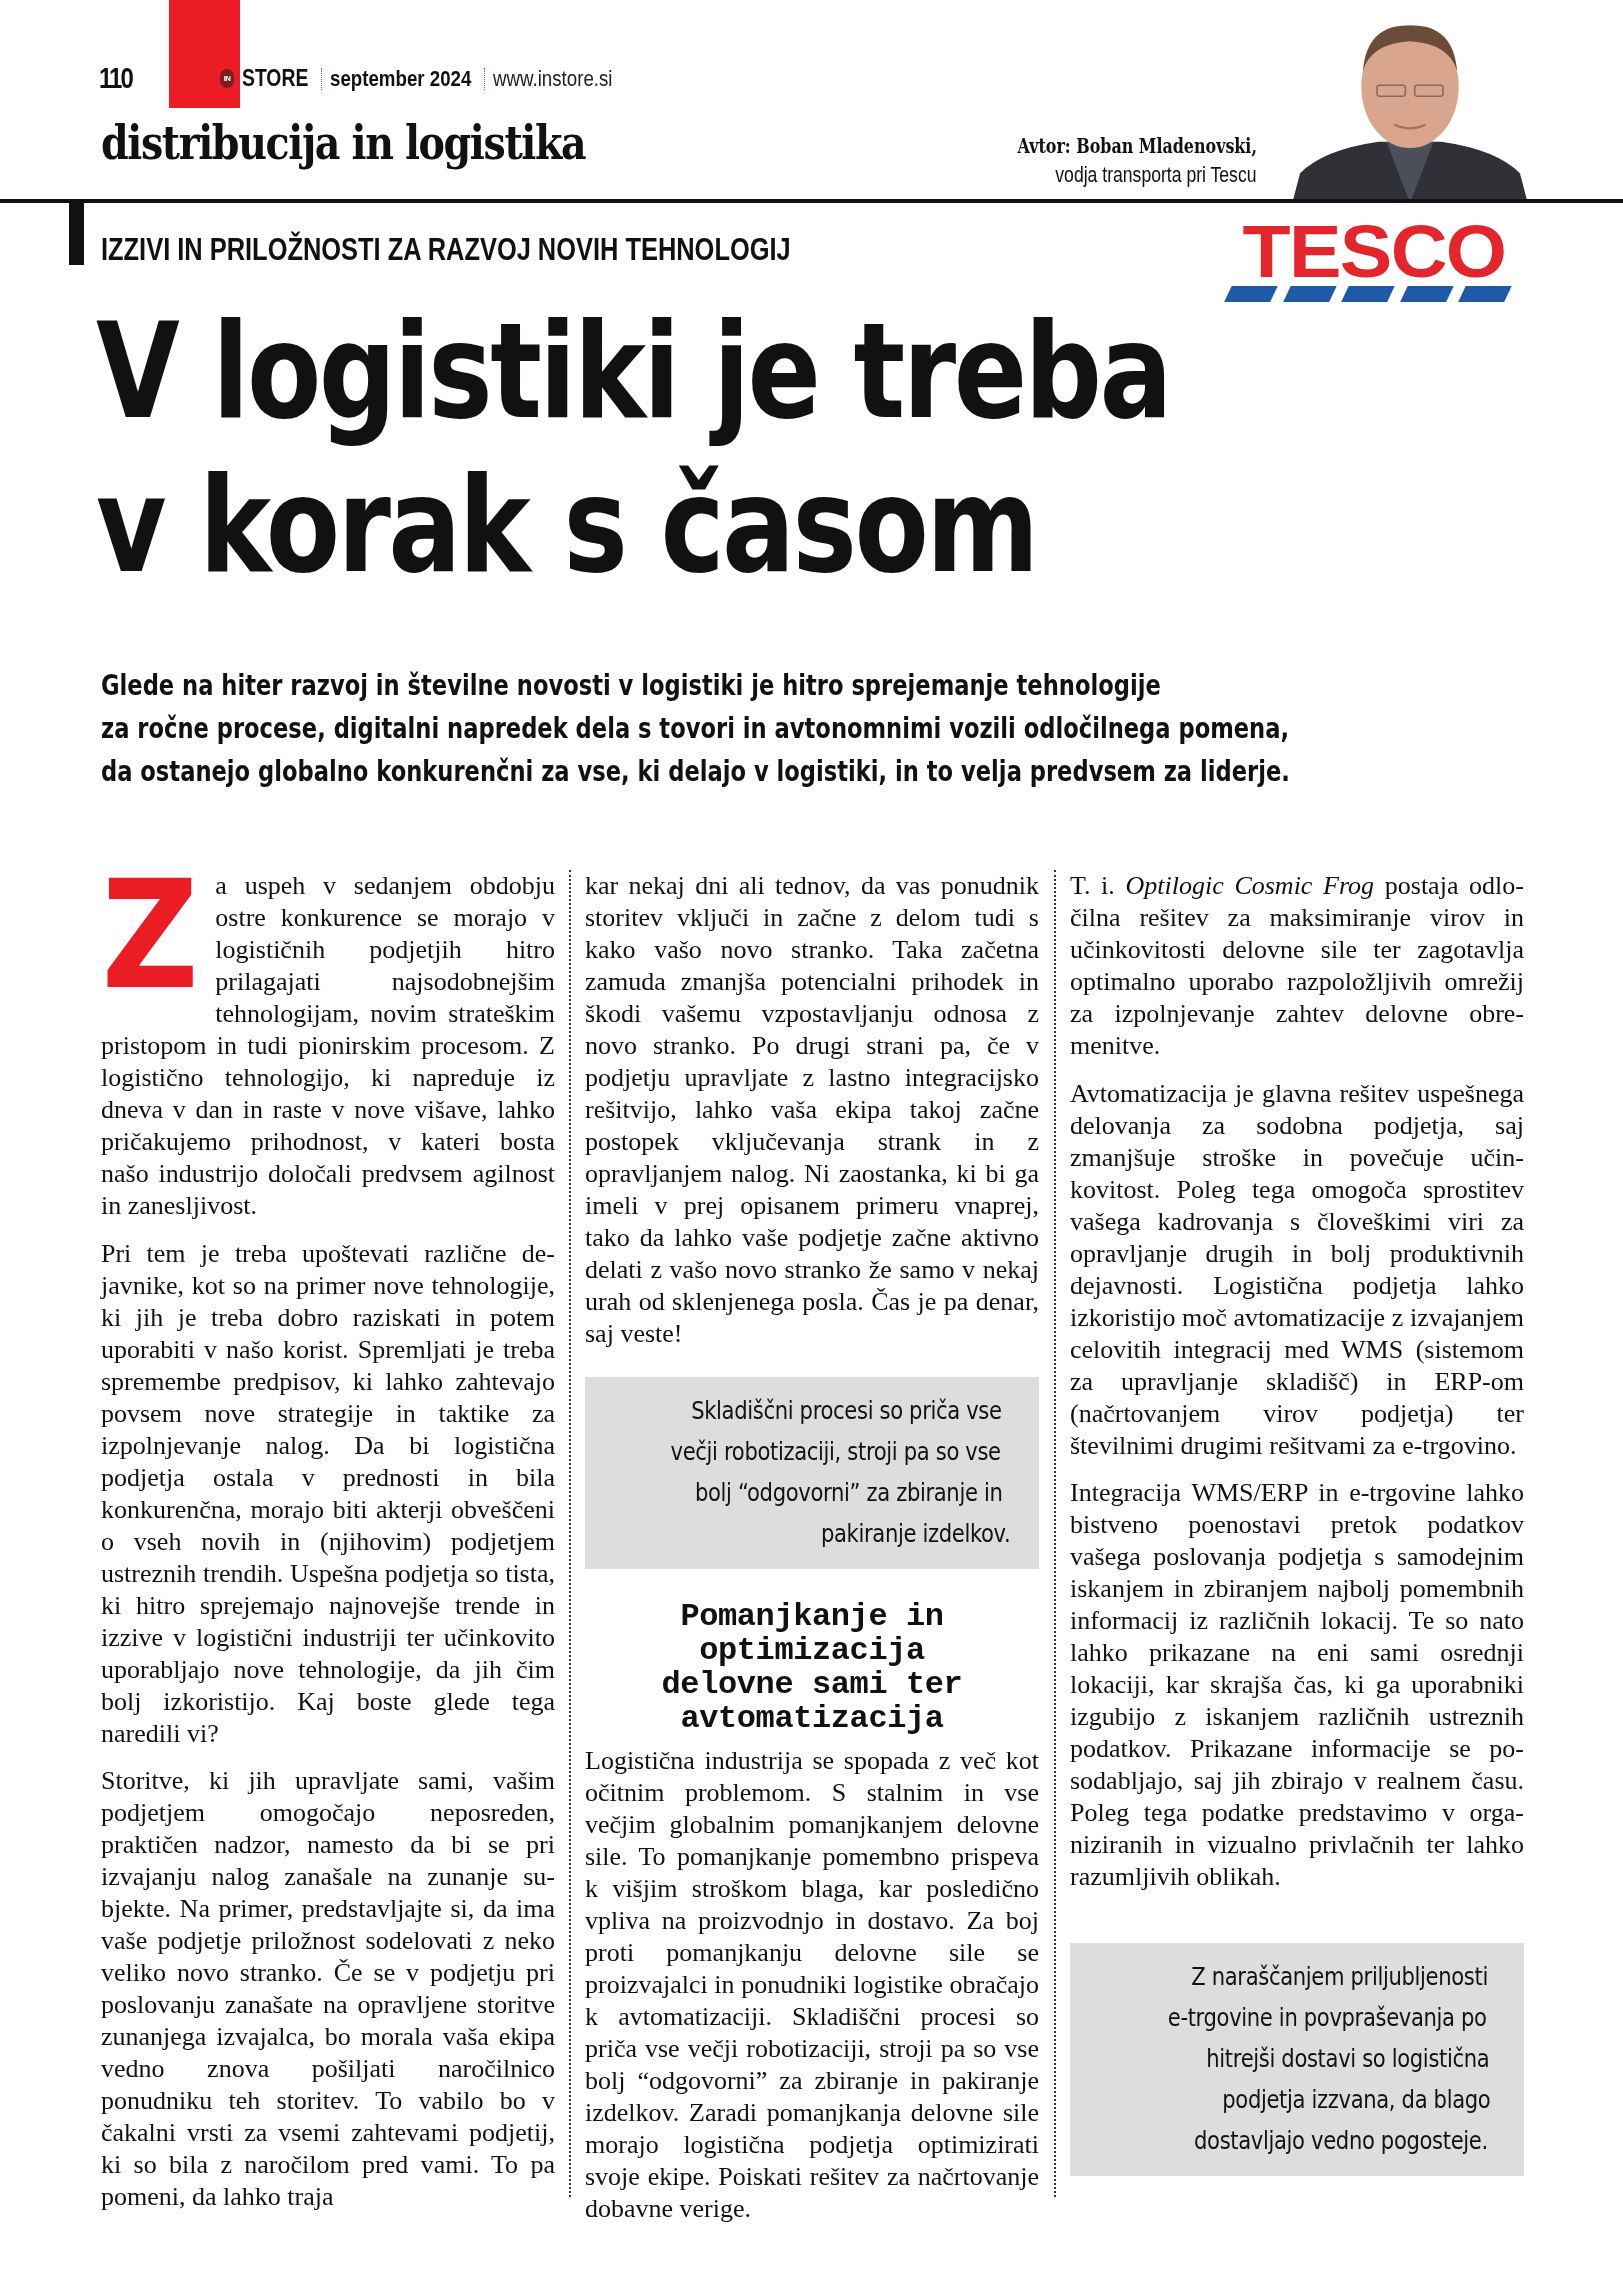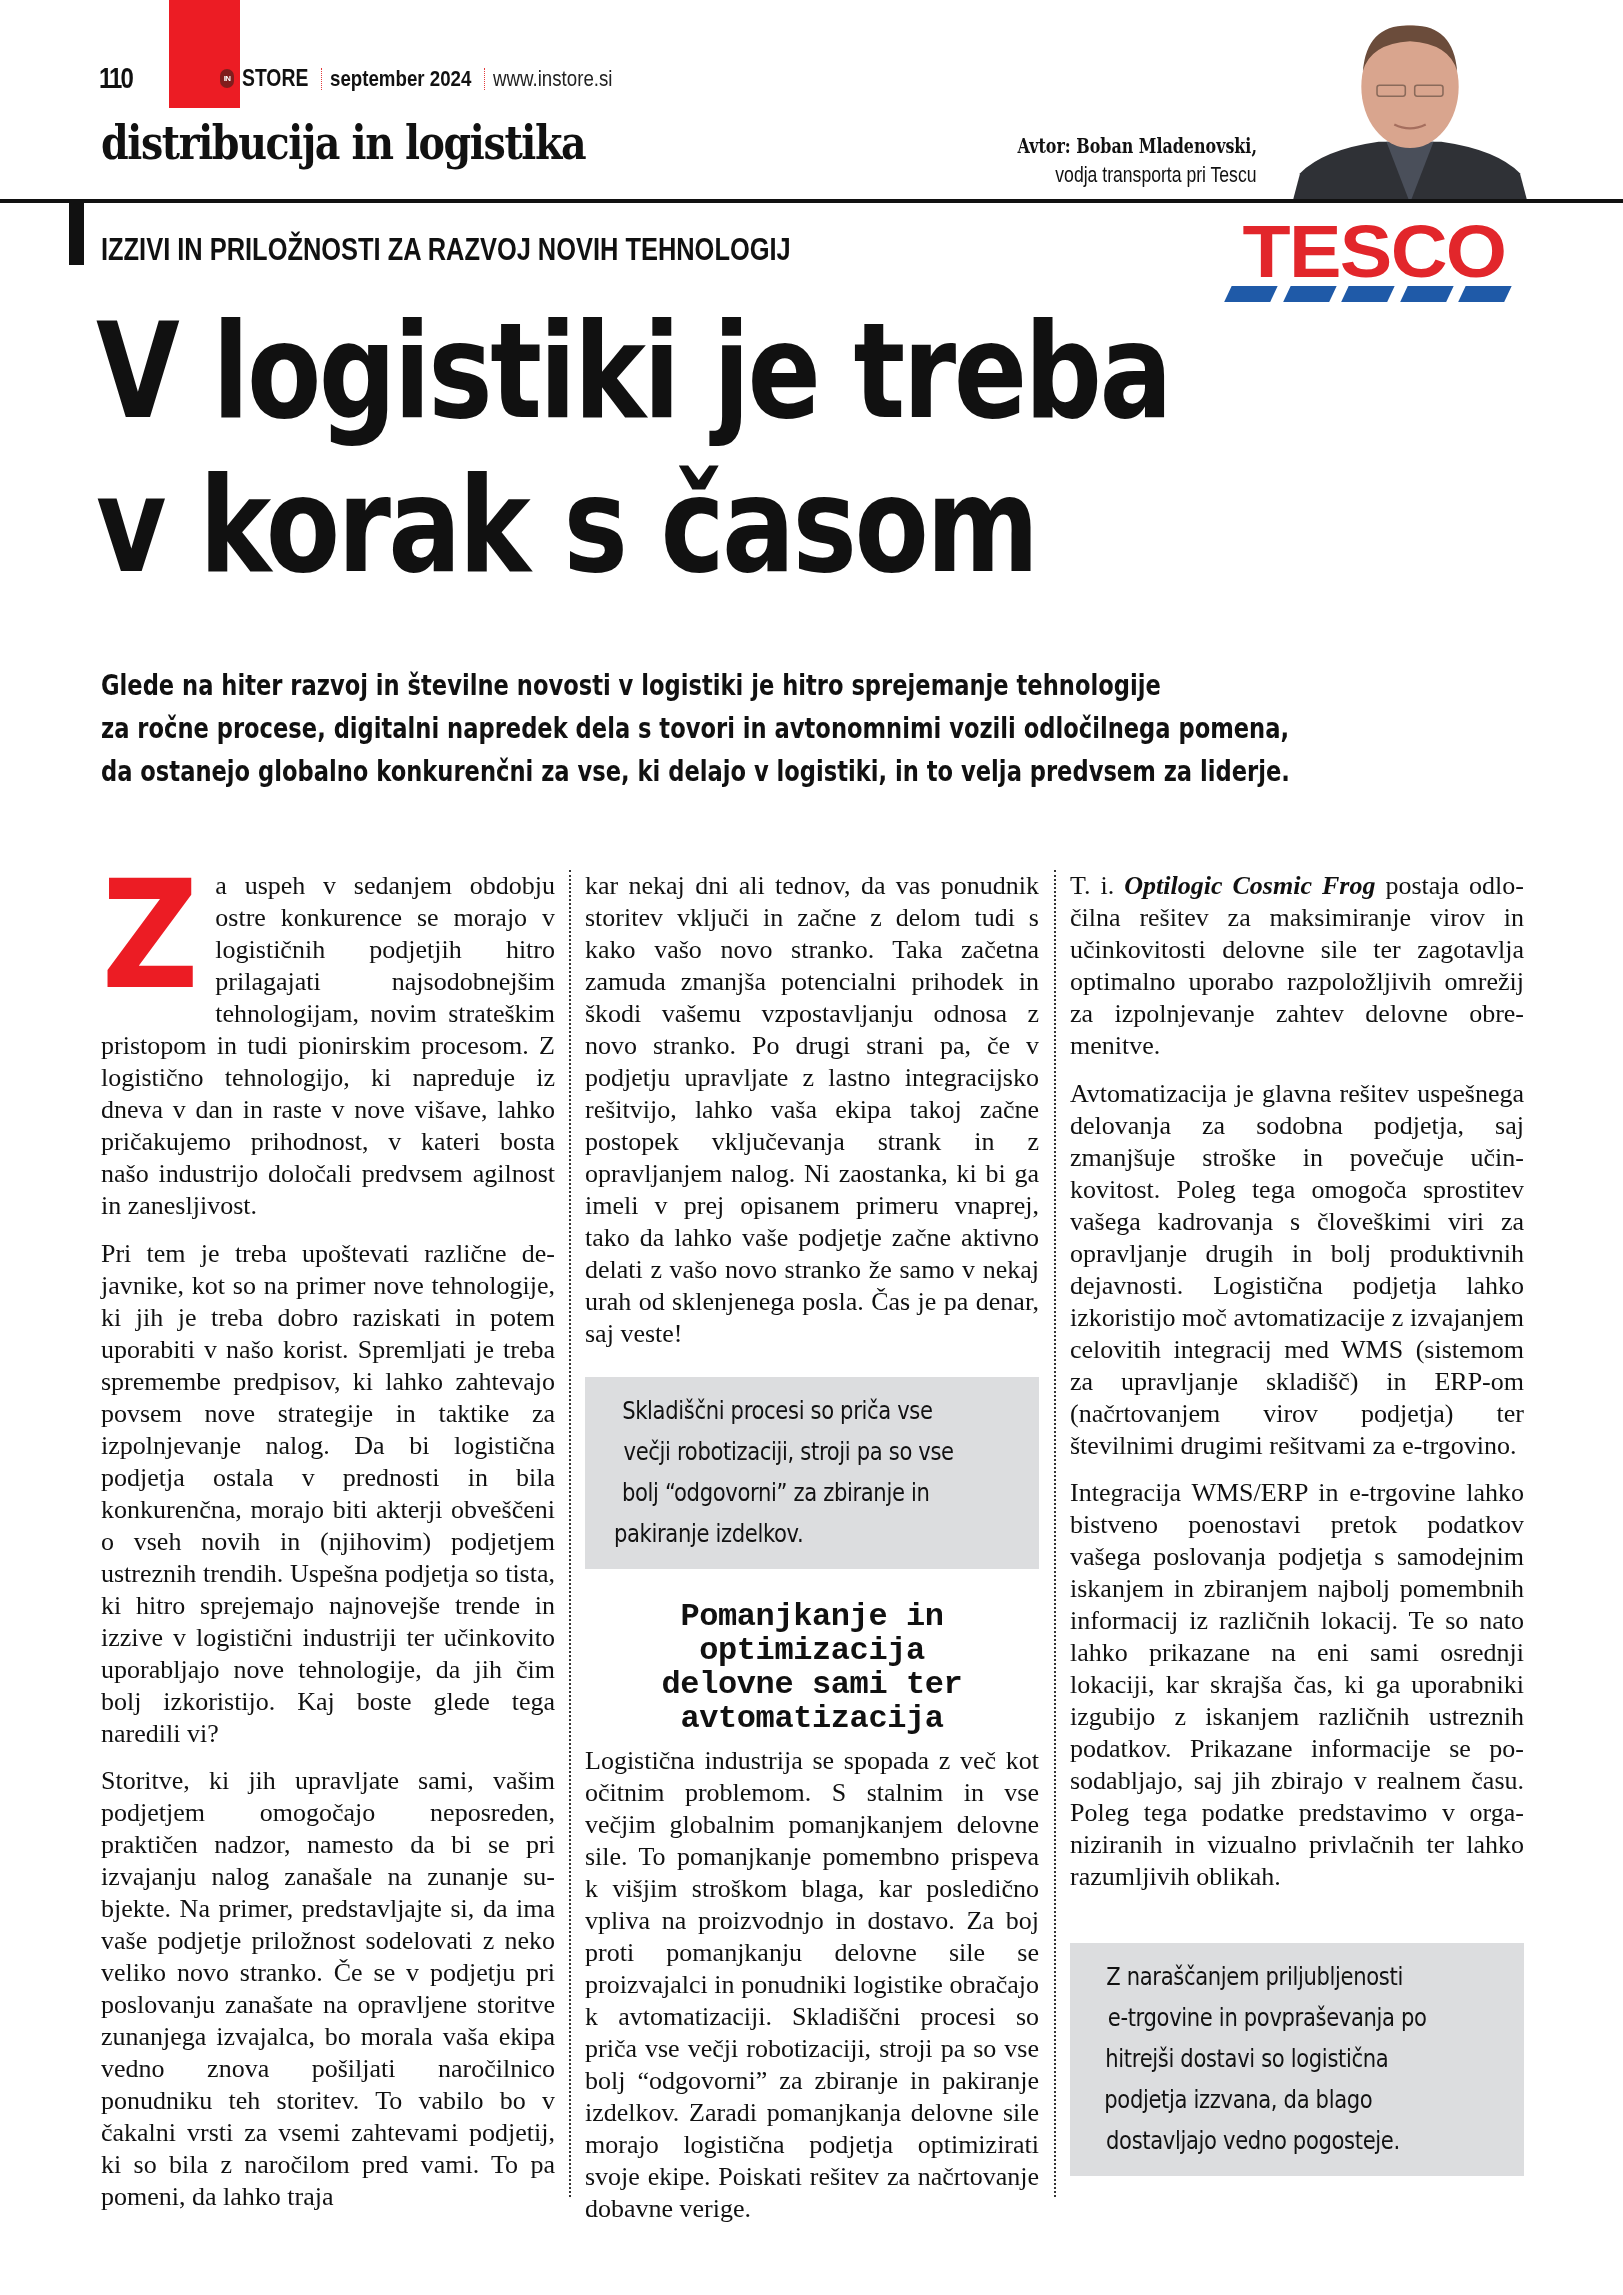--- a/index.html
+++ b/index.html
@@ -45,24 +45,24 @@
   #col-1 { left:101px; }
   #col-2 { left:585px; }
   #col-3 { left:1070px; }
   .col p { margin:0 0 15.7px 0; }
   .divider { top:870px; width:0; height:1327px; border-left:2.4px dotted #333; }
   #divider-1 { left:569px; }
   #divider-2 { left:1054px; }
 
   #dropcap { float:left; font-family:"DejaVu Sans", sans-serif; font-weight:bold; font-size:149px; line-height:126px; color:#ec1c24; margin:3.1px 11px 0 -4.7px; height:129px; transform:scaleX(0.9); }
 
-  .pull { background:#dcdddf; text-align:left; font-family:"DejaVu Sans", sans-serif; font-size:24px; line-height:41px; color:#111; padding:14px 15.7px; margin:27px 0 31px 0; letter-spacing:-0.4px; }
+  .pull { background:#dcdddf; text-align:right; font-family:"DejaVu Sans", sans-serif; font-size:24px; line-height:41px; color:#111; padding:14px 15.7px; margin:27px 0 31px 0; letter-spacing:-0.4px; }
   .pull span { display:inline-block; transform:scaleX(0.88); }
   .subhead { font-family:Liberation Mono, monospace; font-weight:bold; font-size:32px; line-height:34px; margin:0 0 9.4px 0; text-align:center; letter-spacing:-0.4px; }
-  em { font-style:italic;font-weight:bold; }
+  em { font-style:italic; }
 </style>
 </head>
 <body>
 
 <div id="red-bar" class="abs"></div>
 <div id="page-number" class="abs sans">110</div>
 <div id="masthead" class="abs sans">
   <span id="in-logo">IN</span>
   <span id="store-label">STORE</span>
   <span class="mast-sep"></span>

